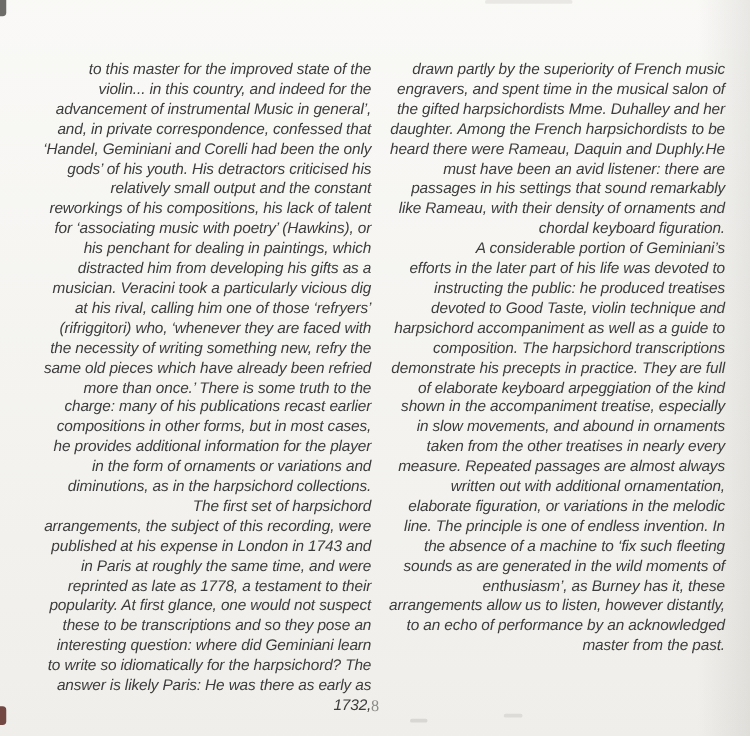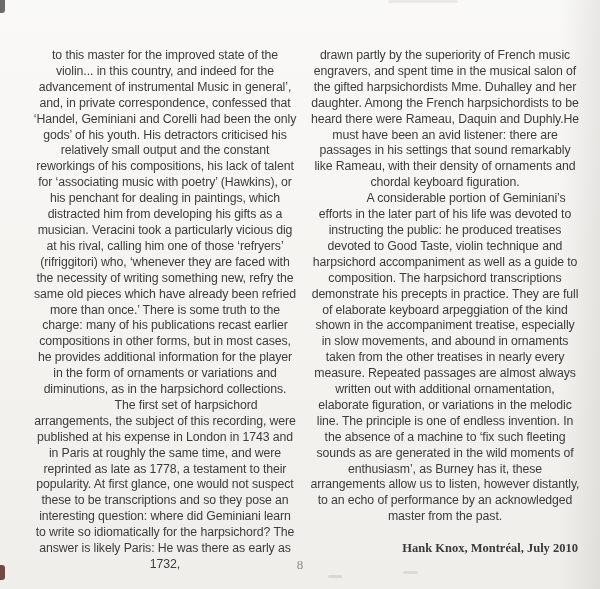--- a/index.html
+++ b/index.html
@@ -25,24 +25,25 @@
   }
   .columns{
     position:absolute;left:33px;top:48px;
     display:flex;gap:13px;
   }
   .col{color:var(--text);}
   .col-left{width:264px;}
   .col-right{width:270px;}
   .col p{
     margin:0;
+    font-style:italic;
     font-size:12.3px;
     line-height:15.9px;
     letter-spacing:-0.1px;
-    text-align:center;
+    text-align:right;
   }
   .col p.indent{text-indent:42px;}
   .attribution{
     margin-top:16px;
     padding-right:2px;
     text-align:right;
     font-family:"Liberation Serif",serif;
     font-weight:bold;
     font-style:normal;
     font-size:12.5px;
@@ -93,20 +94,19 @@
   <div class="columns">
 
     <div class="col col-left">
       <p>to this master for the improved state of the violin... in this country, and indeed for the advancement of instrumental Music in general’, and, in private correspondence, confessed that ‘Handel, Geminiani and Corelli had been the only gods’ of his youth. His detractors criticised his relatively small output and the constant reworkings of his compositions, his lack of talent for ‘associating music with poetry’ (Hawkins), or his penchant for dealing in paintings, which distracted him from developing his gifts as a musician. Veracini took a particularly vicious dig at his rival, calling him one of those ‘refryers’ (rifriggitori) who, ‘whenever they are faced with the necessity of writing something new, refry the same old pieces which have already been refried more than once.’ There is some truth to the charge: many of his publications recast earlier compositions in other forms, but in most cases, he provides additional information for the player in the form of ornaments or variations and diminutions, as in the harpsichord collections.</p>
       <p class="indent">The first set of harpsichord arrangements, the subject of this recording, were published at his expense in London in 1743 and in Paris at roughly the same time, and were reprinted as late as 1778, a testament to their popularity. At first glance, one would not suspect these to be transcriptions and so they pose an interesting question: where did Geminiani learn to write so idiomatically for the harpsichord? The answer is likely Paris: He was there as early as 1732,</p>
     </div>
 
     <div class="col col-right">
       <p>drawn partly by the superiority of French music engravers, and spent time in the musical salon of the gifted harpsichordists Mme. Duhalley and her daughter. Among the French harpsichordists to be heard there were Rameau, Daquin and Duphly.He must have been an avid listener: there are passages in his settings that sound remarkably like Rameau, with their density of ornaments and chordal keyboard figuration.</p>
       <p class="indent">A considerable portion of Geminiani’s efforts in the later part of his life was devoted to instructing the public: he produced treatises devoted to Good Taste, violin technique and harpsichord accompaniment as well as a guide to composition. The harpsichord transcriptions demonstrate his precepts in practice. They are full of elaborate keyboard arpeggiation of the kind shown in the accompaniment treatise, especially in slow movements, and abound in ornaments taken from the other treatises in nearly every measure. Repeated passages are almost always written out with additional ornamentation, elaborate figuration, or variations in the melodic line. The principle is one of endless invention. In the absence of a machine to ‘fix such fleeting sounds as are generated in the wild moments of enthusiasm’, as Burney has it, these arrangements allow us to listen, however distantly, to an echo of performance by an acknowledged master from the past.</p>
-      <div class="attribution">Hank Knox, Montréal, July 2010</div>
     </div>
 
   </div>
 
   <div class="page-number">8</div>
 
 </div>
 
 </body></html>

